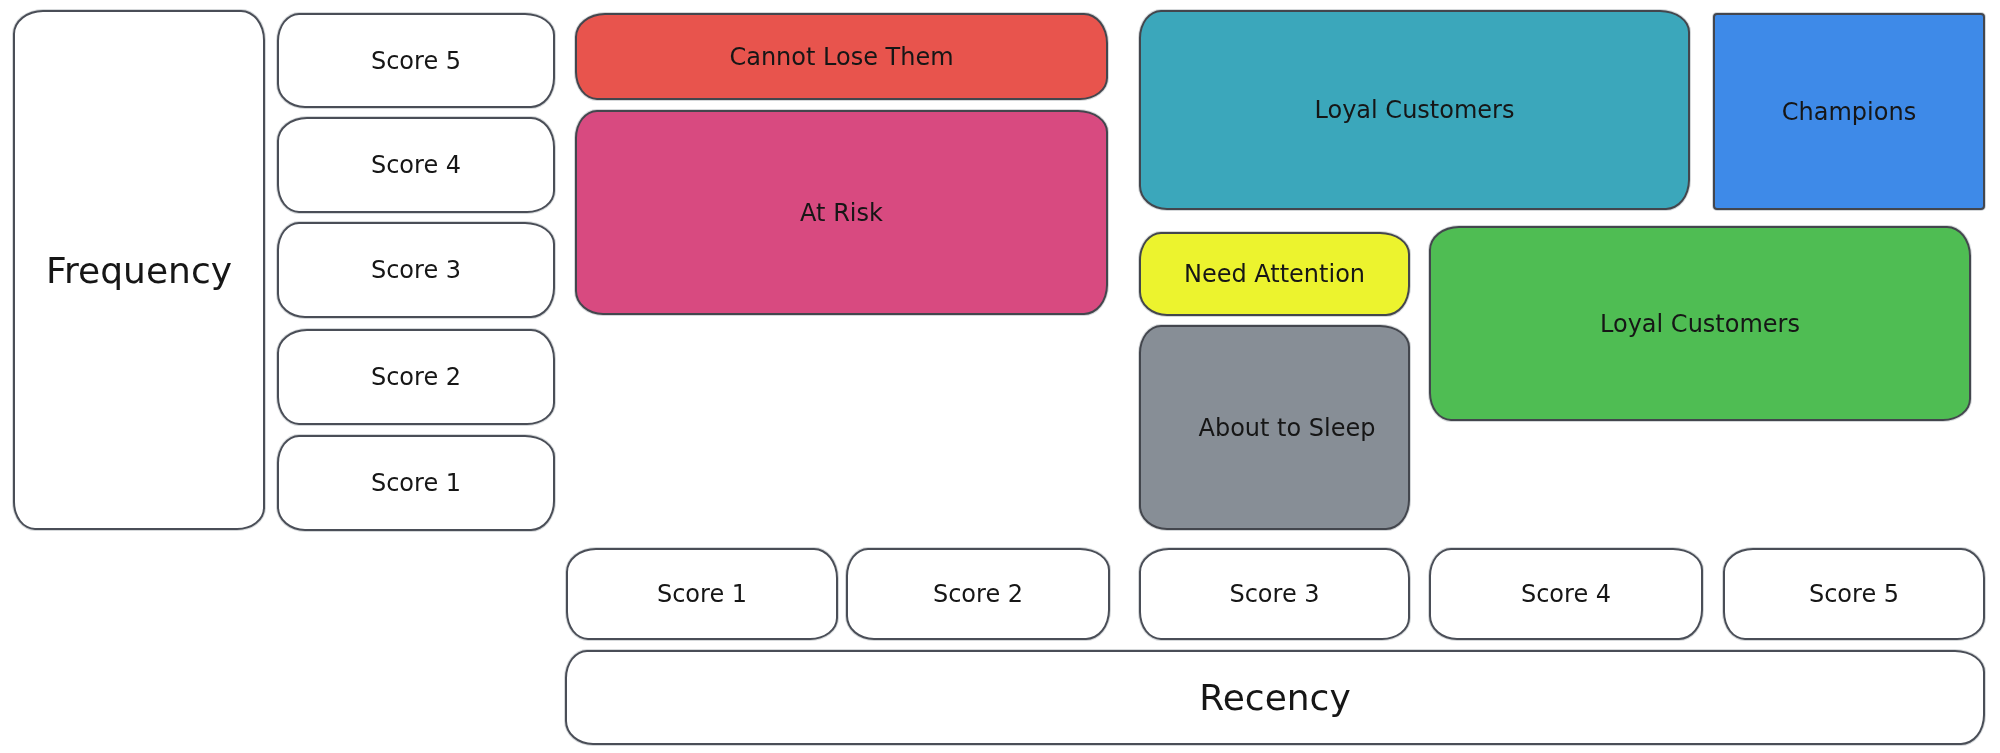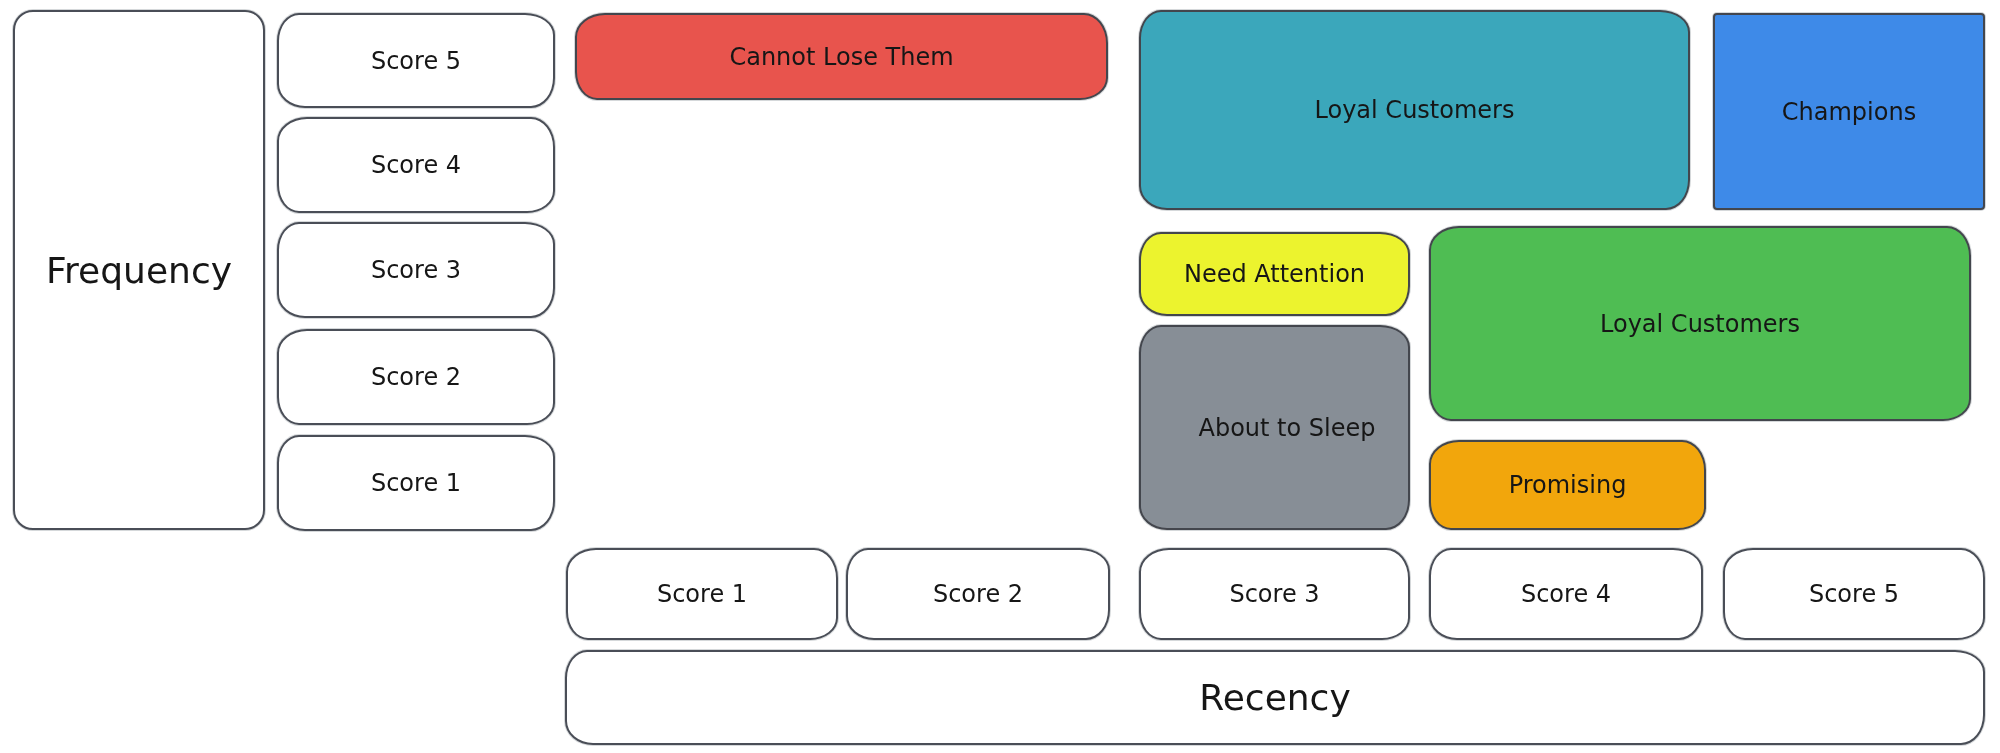--- a/index.html
+++ b/index.html
@@ -35,43 +35,43 @@
   .r-a { border-radius: 30px 24px 28px 22px / 24px 30px 22px 28px; text-align: right; }
   .r-b { border-radius: 22px 30px 24px 28px / 28px 22px 30px 24px; }
   .axis { font-size: 36px; }
   .plain { border-color: #4a4e57; }
 </style>
 </head>
 <body>
 
 <div class="canvas">
 
-  <div class="box axis plain r-a" style="left:13px; top:10px; width:252px; height:520px;border-radius:20px;">Frequency</div>
+  <div class="box axis plain r-a" style="left:13px; top:10px; width:252px; height:520px;">Frequency</div>
 
   <div class="box plain r-b" style="left:277px; top:13px; width:278px; height:95px;">Score 5</div>
   <div class="box plain r-a" style="left:277px; top:117px; width:278px; height:96px;">Score 4</div>
   <div class="box plain r-b" style="left:277px; top:222px; width:278px; height:96px;">Score 3</div>
   <div class="box plain r-a" style="left:277px; top:329px; width:278px; height:96px;">Score 2</div>
   <div class="box plain r-b" style="left:277px; top:435px; width:278px; height:96px;">Score 1</div>
 
   <div class="box r-a" style="left: 575px; top: 13px; width: 533px; height: 87px; background-color: rgb(232, 84, 77);">Cannot Lose Them</div>
 
+  <div class="box r-b" style="left: 575px; top: 110px; width: 533px; height: 205px; background-color: rgb(216, 74, 128);">At Risk</div>
 
 
   <div class="box r-b" style="left: 1139px; top: 10px; width: 551px; height: 200px; background-color: rgb(59, 167, 187);">Loyal Customers</div>
 
   <div class="box r-a" style="left: 1713px; top: 13px; width: 272px; height: 197px; border-radius: 4px; background-color: rgb(62, 138, 232);">Champions</div>
 
   <div class="box r-b" style="left: 1139px; top: 232px; width: 271px; height: 84px; background-color: rgb(236, 243, 46);">Need Attention</div>
 
   <div class="box r-a" style="left: 1429px; top: 226px; width: 542px; height: 195px; background-color: rgb(79, 189, 83);">Loyal Customers</div>
 
   <div class="box r-b" style="left: 1139px; top: 325px; width: 271px; height: 205px; background-color: rgb(135, 142, 150); padding-left: 25px;">About to Sleep</div>
 
-  <div class="box r-a" style="left: 1429px; top: 440px; width: 277px; height: 90px; background-color: rgb(242, 166, 12);">Promising</div>
 
 
   <div class="box plain r-a" style="left:566px; top:548px; width:272px; height:92px;">Score 1</div>
   <div class="box plain r-b" style="left:846px; top:548px; width:264px; height:92px;">Score 2</div>
   <div class="box plain r-a" style="left:1139px; top:548px; width:271px; height:92px;">Score 3</div>
   <div class="box plain r-b" style="left:1429px; top:548px; width:274px; height:92px;">Score 4</div>
   <div class="box plain r-a" style="left:1723px; top:548px; width:262px; height:92px;">Score 5</div>
 
   <div class="box axis plain r-b" style="left:565px; top:650px; width:1420px; height:95px;">Recency</div>
 

